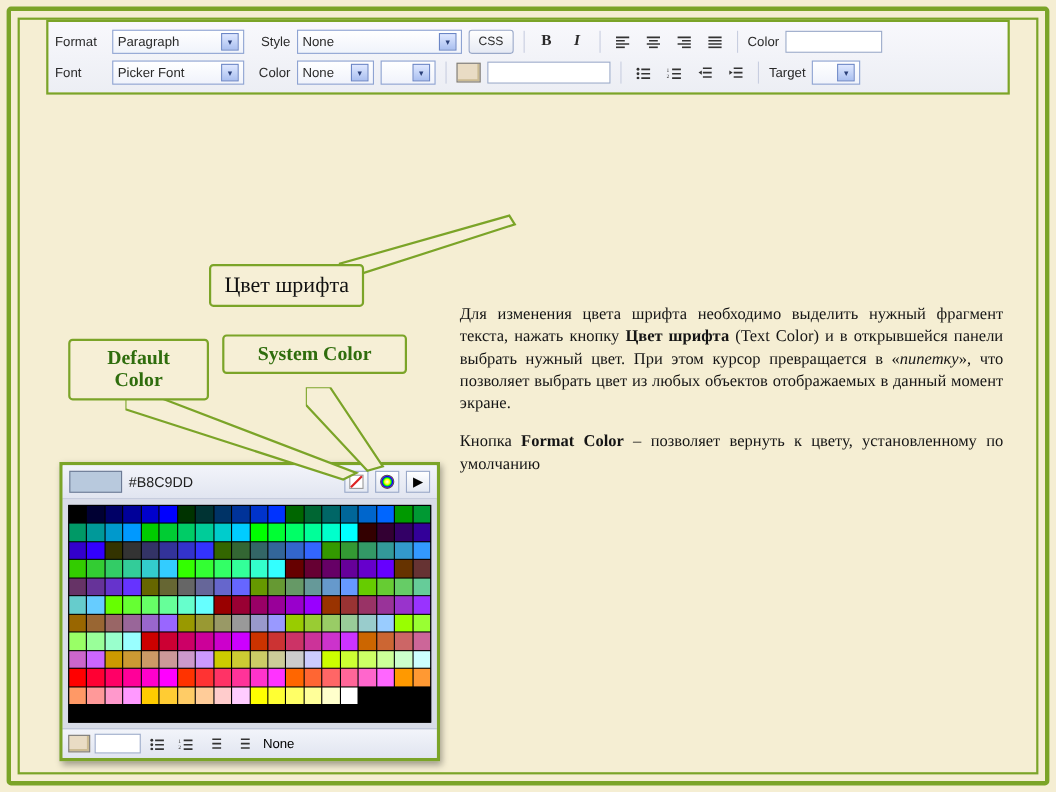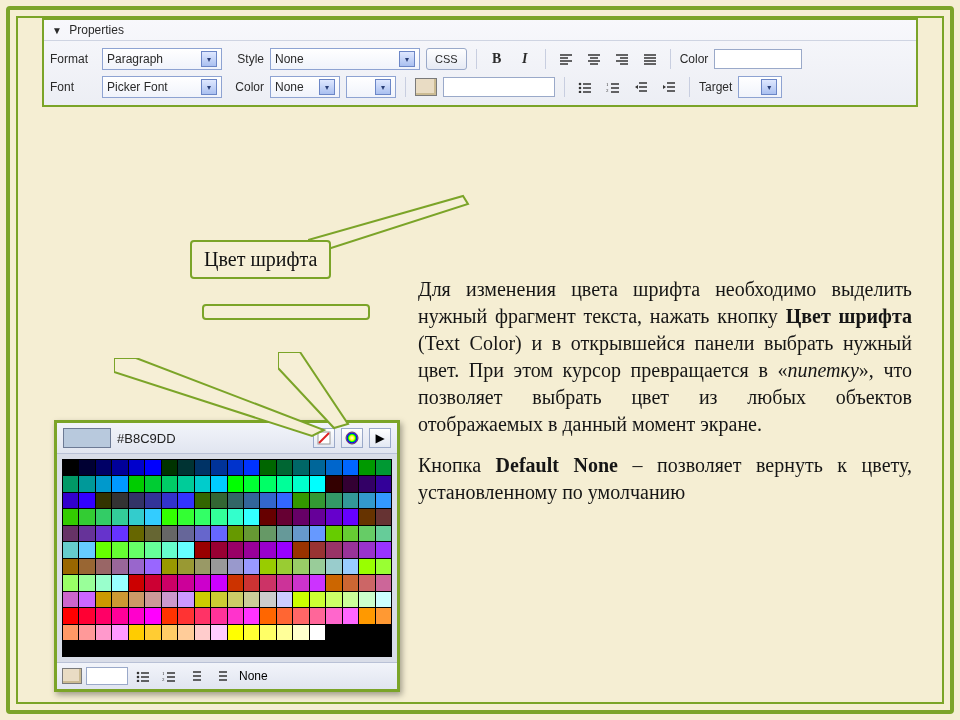--- a/index.html
+++ b/index.html
@@ -162,41 +162,37 @@
     padding: 3px 5px;
   }
   .picker-bot .swatch { width: 18px; height: 14px; }
   .picker-bot .txt { flex: 0 0 40px; background: #fff; border: 1px solid #9aa9c9; height: 16px; }
   .picker-bot .lbl { font-size: 12px; margin-left: 3px; }
 
   
   .bodytext {
     position: absolute;
     left: 400px; right: 30px; top: 258px;
-    font-size: 20px;
+    font-size: 15px;
     color: #151515;
     line-height: 1.35;
     text-align: justify;
   }
   .bodytext p { margin: 0 0 14px 0; }
   .bodytext b { font-weight: bold; }
   .bodytext em { font-style: italic; }
 </style>
 </head>
 <body>
 
 <div class="outer-frame">
     <div class="inner-frame">
 
 
   <div class="props-panel">
-    <div class="props-header">
-      <span class="arrow">▼</span>
-      <span>Properties</span>
-    </div>
     <div class="props-rows">
       <div class="props-row">
         <span class="plabel">Format</span>
         <span class="combo w110">
           <span>Paragraph</span>
           <span class="chev">▾</span>
         </span>
         <span class="plabel2">Style</span>
         <span class="combo w140">
           <span>None</span>
@@ -320,22 +316,27 @@
         <span class="combo" style="width:34px">
           <span></span>
               <span class="chev">▾</span>
         </span>
       </div>
     </div>
   </div>
 
   <div class="callout black-text" style="left:172px; top:222px;">Цвет шрифта</div>
 
+  <div class="callout green-text" style="left:44px; top:290px; width:100px;">
+    <div>Default</div>
+    <div>Color</div>
+  </div>
 
   <div class="callout green-text" style="left:184px; top:286px; width:140px;">
+    <div>System Color</div>
   </div>
 
   <svg class="pointer" style="left:290px; top:176px;" width="200" height="60">
     <polygon points="0,55 20,55 160,10 155,2 0,46" fill="#f6efd6" stroke="#7ba428" stroke-width="2"></polygon>
   </svg>
   <svg class="pointer" style="left:96px; top:340px;" width="220" height="80">
     <polygon points="0,0 22,0 210,72 198,78 0,14" fill="#f6efd6" stroke="#7ba428" stroke-width="2"></polygon>
   </svg>
   <svg class="pointer" style="left:260px; top:334px;" width="80" height="80">
     <polygon points="0,0 22,0 70,72 56,76 0,16" fill="#f6efd6" stroke="#7ba428" stroke-width="2"></polygon>
@@ -660,18 +661,18 @@
       </span>
       <span class="lbl">None</span>
     </div>
   </div>
 
   <div class="bodytext">
     <p>
       <span>Для изменения цвета шрифта необходимо выделить нужный фрагмент текста, нажать кнопку </span><b>Цвет шрифта</b><span> (Text Color) и в открывшейся панели выбрать нужный цвет. При этом курсор превращается в «</span><em>пипетку</em><span>», что позволяет выбрать цвет из любых объектов отображаемых в данный момент экране.</span>
     </p>
     <p>
-      <span>Кнопка </span><b>Default None</b><span> – позволяет вернуть к цвету, установленному по умолчанию</span>
+      <span>Кнопка </span><b>Format Color</b><span> – позволяет вернуть к цвету, установленному по умолчанию</span>
     </p>
   </div>
 
 </div>
   </div>
 
 </body></html>

